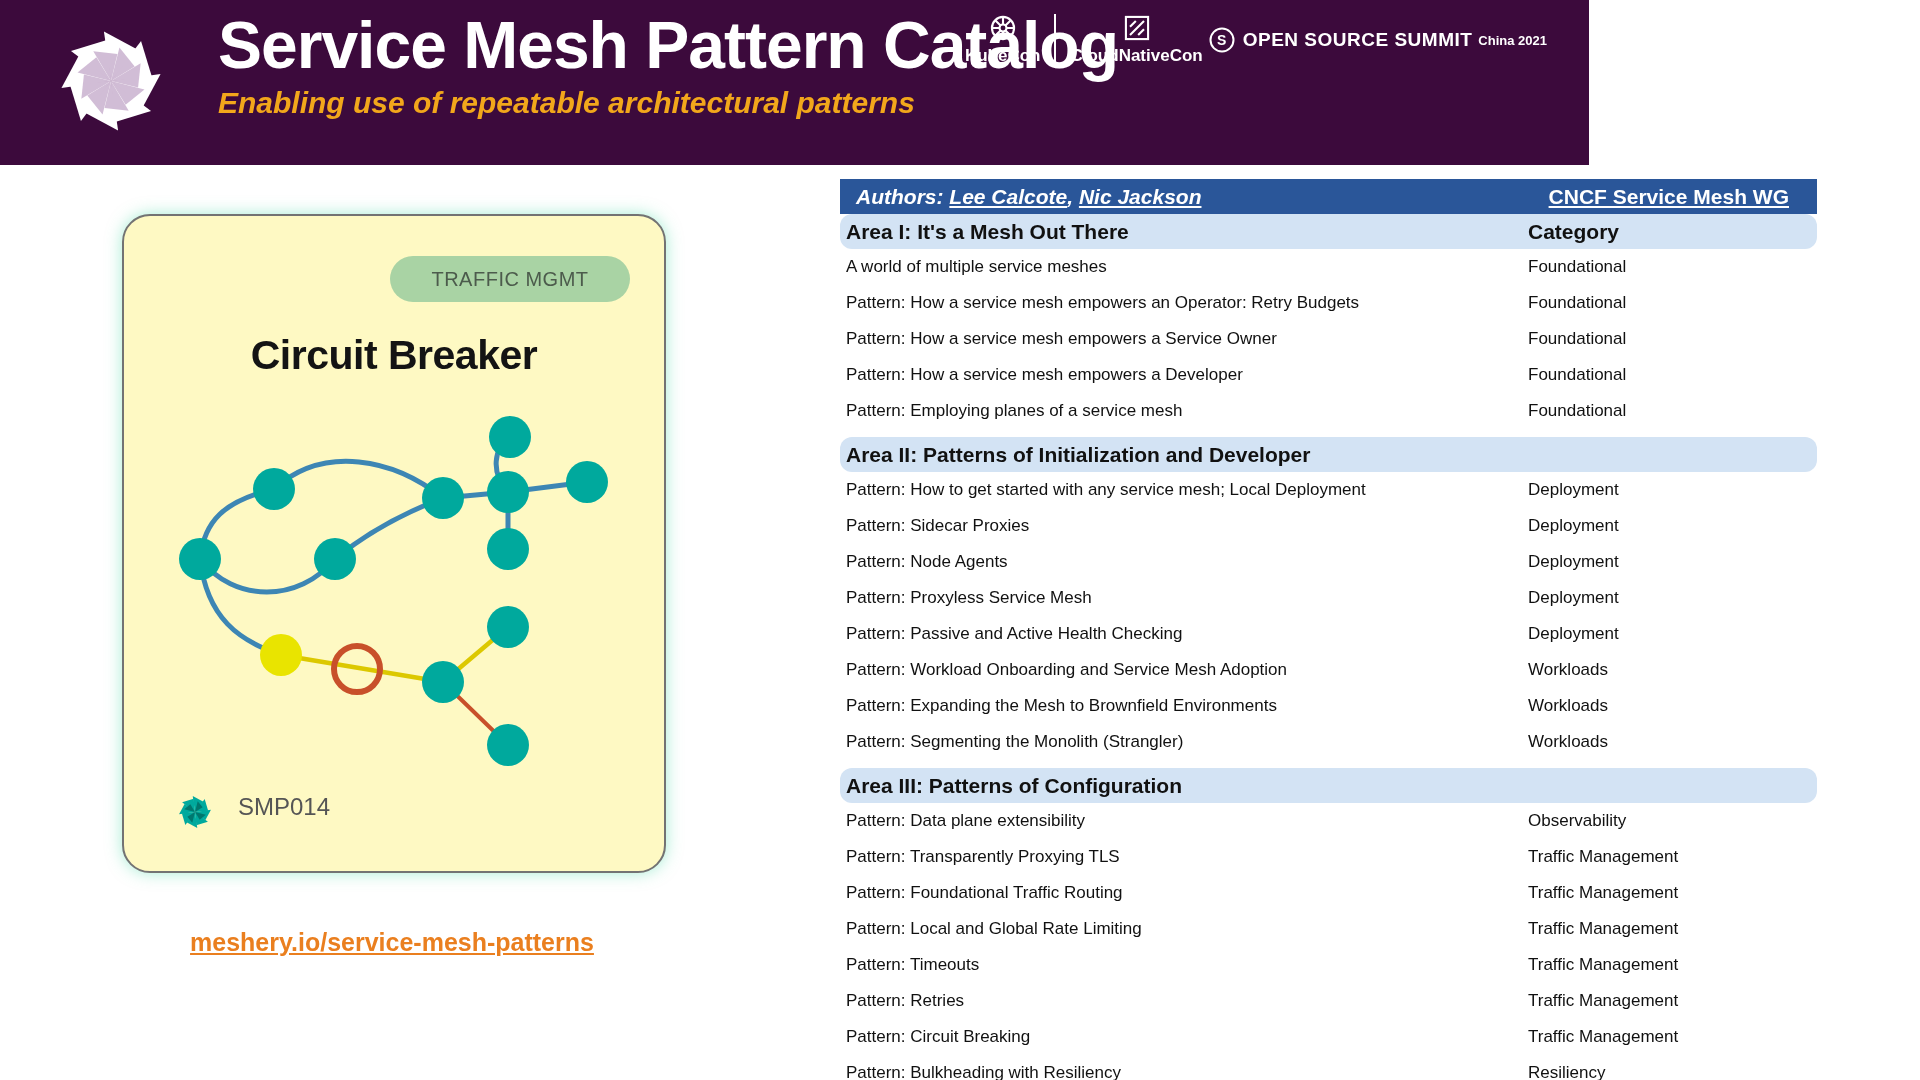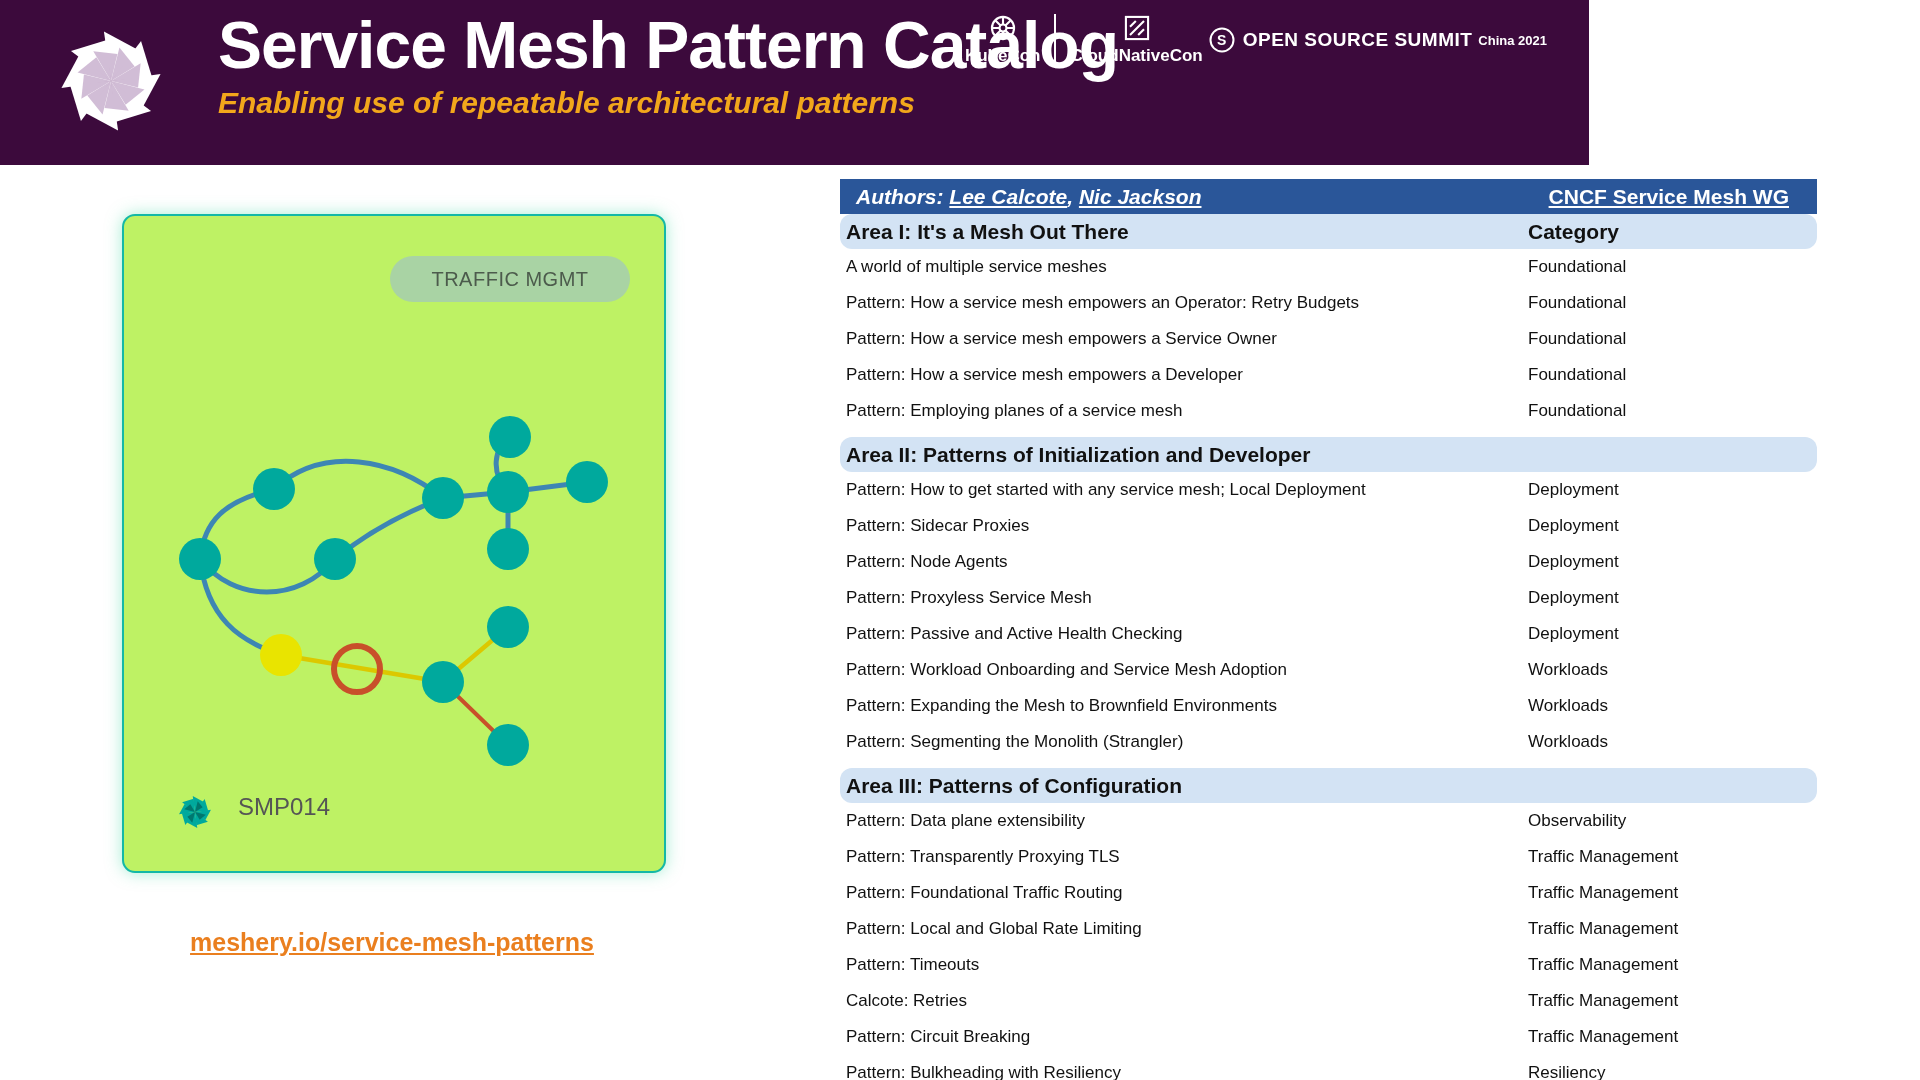--- a/index.html
+++ b/index.html
@@ -29,21 +29,21 @@
   }
   .conf-row1{display:flex;align-items:flex-start;gap:14px;}
   .conf-col{display:flex;flex-direction:column;align-items:center;gap:4px;}
   .conf-label{font-size:17px;font-weight:700;}
   .conf-div{width:2px;height:52px;background:#ffffff;align-self:center;}
   .conf-row2{display:flex;align-items:center;gap:8px;font-weight:700;font-size:19px;letter-spacing:.5px;}
   .conf-row3{font-size:13px;font-weight:700;}
   
   .card{
     position:absolute;left:122px;top:214px;width:540px;height:655px;
-    background:#bef264;border:2px solid #14b8a6;border-radius:13px;
+    background:#fef9c3;border:2px solid #737373;border-radius:28px;
     box-shadow:0 0 16px rgba(80,220,170,.5);
   }
   .badge{
     position:absolute;right:34px;top:40px;width:240px;height:46px;
     background:#a9d3a4;border-radius:24px;display:flex;align-items:center;
     justify-content:center;font-size:20px;letter-spacing:.5px;color:#4c5b4c;
   }
   .card-title{
     position:absolute;left:0;top:116px;width:100%;text-align:center;
     font-size:41px;font-weight:800;color:#141414;letter-spacing:-.5px;
@@ -179,20 +179,21 @@
         </svg>
       </span>
       <span>OPEN SOURCE SUMMIT</span>
     </div>
     <div class="conf-row3">China 2021</div>
   </div>
 </div>
 
 <div class="card">
   <div class="badge">TRAFFIC MGMT</div>
+  <div class="card-title">Circuit Breaker</div>
 
   <svg class="diagram" viewBox="0 0 540 655">
 
     <g stroke="#3d86b4" stroke-width="5" fill="none" stroke-linecap="round">
       <path d="M150,273 C200,228 270,243 319,282"></path>
       <path d="M150,273 C100,285 80,305 76,343"></path>
       <path d="M76,343 C110,387 175,387 211,343"></path>
       <path d="M211,343 C245,315 285,295 319,282"></path>
       <path d="M319,282 L384,276"></path>
       <path d="M384,276 C366,256 370,232 386,221"></path>
@@ -367,21 +368,21 @@
       </div>
       <div class="data-row">
         <div class="cell name">Pattern: Local and Global Rate Limiting</div>
         <div class="cell cat">Traffic Management</div>
       </div>
       <div class="data-row">
         <div class="cell name">Pattern: Timeouts</div>
         <div class="cell cat">Traffic Management</div>
       </div>
       <div class="data-row">
-        <div class="cell name">Calcote: Retries</div>
+        <div class="cell name">Pattern: Retries</div>
         <div class="cell cat">Traffic Management</div>
       </div>
       <div class="data-row">
         <div class="cell name">Pattern: Circuit Breaking</div>
         <div class="cell cat">Traffic Management</div>
       </div>
       <div class="data-row">
         <div class="cell name">Pattern: Bulkheading with Resiliency</div>
         <div class="cell cat">Resiliency</div>
       </div>

